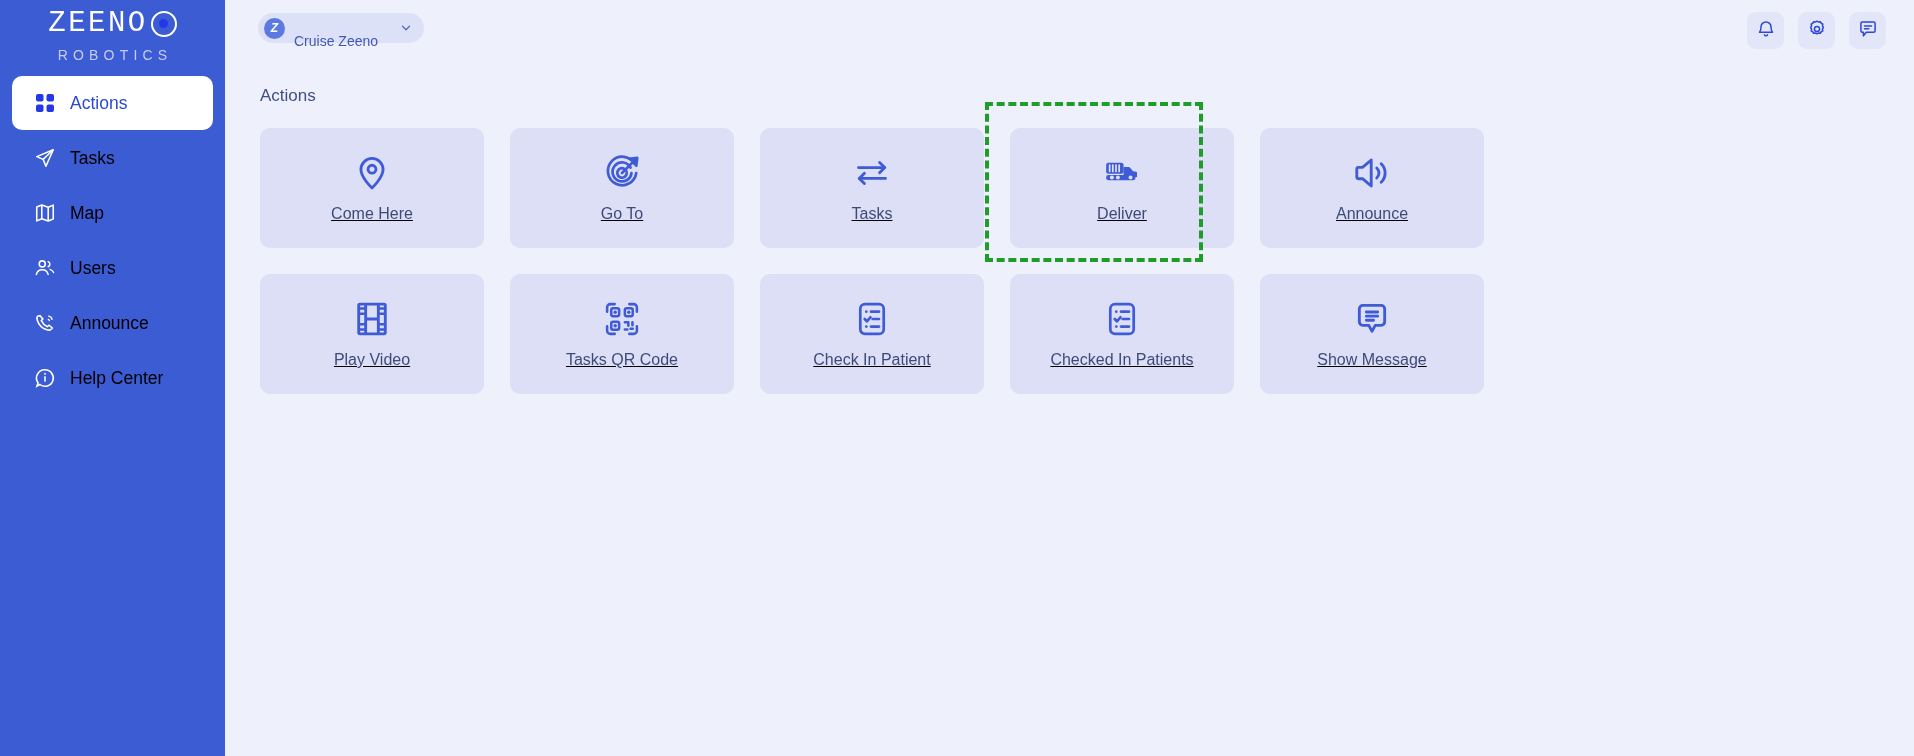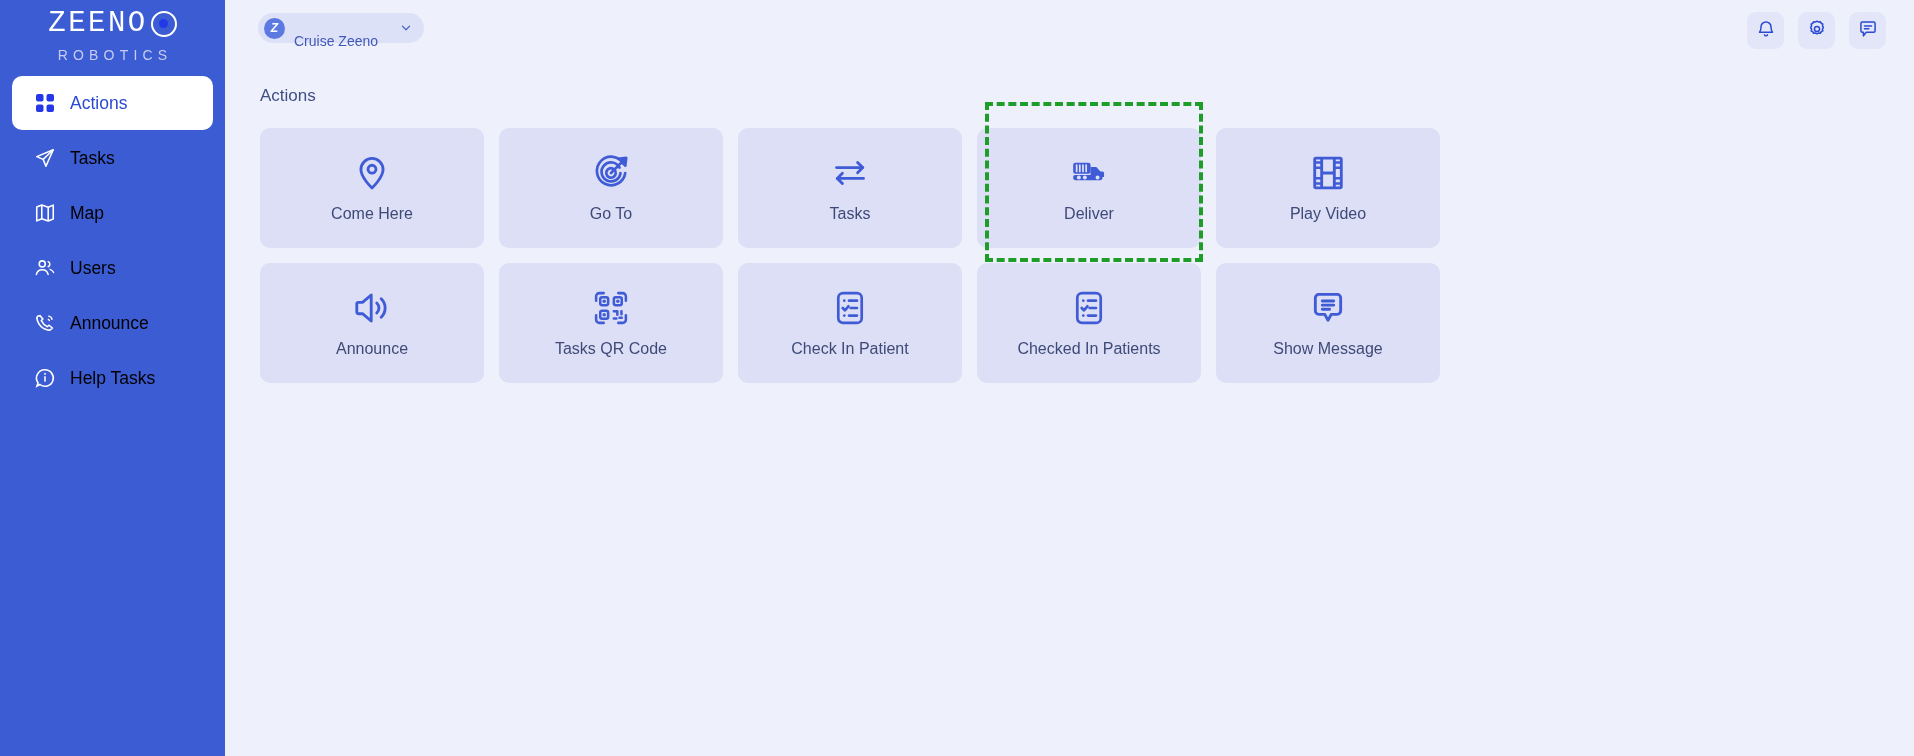--- a/index.html
+++ b/index.html
@@ -165,22 +165,23 @@
 
   #page-title {
     font-size: 17px;
     color: #3f4e84;
     margin-bottom: 22px;
   }
 
   #cards-grid {
     display: grid;
     grid-template-columns: repeat(5, 224px);
-    gap: 15px;
+    gap: 26px;
     width: 1180px;
+    text-decoration: underline;
   }
 
   .card {
     height: 120px;
     background: #dcdff5;
     border-radius: 10px;
     display: flex;
     flex-direction: column;
     align-items: center;
     justify-content: center;
@@ -285,21 +286,21 @@
     </div>
 
     <div class="nav-item">
       <span class="nav-icon">
         <svg width="22" height="22" viewBox="0 0 24 24" fill="none" stroke="#ffffff" stroke-width="1.7" stroke-linecap="round">
           <path d="M12 3 a9 9 0 1 1 -5.5 16.1 L3.2 20.8 L4.4 17.2 A9 9 0 0 1 12 3 Z"></path>
           <path d="M12 7.2 L12 7.9"></path>
           <path d="M12 10.6 L12 15.4"></path>
         </svg>
       </span>
-      <span>Help Tasks</span>
+      <span>Help Center</span>
     </div>
 
   </div>
 </div>
 
 <div id="topbar">
 
   <div id="robot-select">
     <span id="robot-avatar">Z</span>
     <span id="robot-name">Cruise Zeeno</span>
@@ -394,39 +395,39 @@
           <circle cx="5.6" cy="14.9" r="1.25" fill="#dcdff5"></circle>
           <circle cx="9.4" cy="14.9" r="1.25" fill="#dcdff5"></circle>
           <circle cx="17.4" cy="14.9" r="1.25" fill="#dcdff5"></circle>
         </svg>
       </span>
       <span class="card-label">Deliver</span>
     </div>
 
     <div class="card">
       <span class="card-icon">
+        <svg width="38" height="38" viewBox="0 0 24 24" fill="none" stroke="#3f5bd6" stroke-width="1.8" stroke-linecap="round" stroke-linejoin="round">
+          <path d="M11.5 3.8 L6 8.4 H3.4 a1 1 0 0 0 -1 1 v5.2 a1 1 0 0 0 1 1 H6 l5.5 4.6 Z"></path>
+          <path d="M15 8.8 a4.4 4.4 0 0 1 0 6.4"></path>
+          <path d="M17.8 6.2 a8 8 0 0 1 0 11.6"></path>
+        </svg>
+      </span>
+      <span class="card-label">Announce</span>
+    </div>
+
+    <div class="card">
+      <span class="card-icon">
         <svg width="38" height="38" viewBox="0 0 24 24" fill="none" stroke="#3f5bd6" stroke-width="1.8">
           <rect x="3.6" y="2.6" width="16.8" height="18.8" rx="0.8"></rect>
           <path d="M8 2.6 L8 21.4 M16 2.6 L16 21.4 M8 12 L16 12"></path>
           <path d="M3.6 5.4 H8 M3.6 8.7 H8 M3.6 15.3 H8 M3.6 18.6 H8" stroke-width="1.5"></path>
           <path d="M16 5.4 H20.4 M16 8.7 H20.4 M16 15.3 H20.4 M16 18.6 H20.4" stroke-width="1.5"></path>
         </svg>
       </span>
       <span class="card-label">Play Video</span>
-    </div>
-
-    <div class="card">
-      <span class="card-icon">
-        <svg width="38" height="38" viewBox="0 0 24 24" fill="none" stroke="#3f5bd6" stroke-width="1.8" stroke-linecap="round" stroke-linejoin="round">
-          <path d="M11.5 3.8 L6 8.4 H3.4 a1 1 0 0 0 -1 1 v5.2 a1 1 0 0 0 1 1 H6 l5.5 4.6 Z"></path>
-          <path d="M15 8.8 a4.4 4.4 0 0 1 0 6.4"></path>
-          <path d="M17.8 6.2 a8 8 0 0 1 0 11.6"></path>
-        </svg>
-      </span>
-      <span class="card-label">Announce</span>
     </div>
 
     <div class="card">
       <span class="card-icon">
         <svg width="38" height="38" viewBox="0 0 24 24" fill="none" stroke="#3f5bd6" stroke-width="1.6" stroke-linecap="round" stroke-linejoin="round">
           <path d="M2.6 7.4 V4.6 a2 2 0 0 1 2 -2 H7.4"></path>
           <path d="M16.6 2.6 H19.4 a2 2 0 0 1 2 2 V7.4"></path>
           <path d="M21.4 16.6 V19.4 a2 2 0 0 1 -2 2 H16.6"></path>
           <path d="M7.4 21.4 H4.6 a2 2 0 0 1 -2 -2 V16.6"></path>
           <rect x="5.2" y="5.2" width="5" height="5" rx="1.2"></rect>

